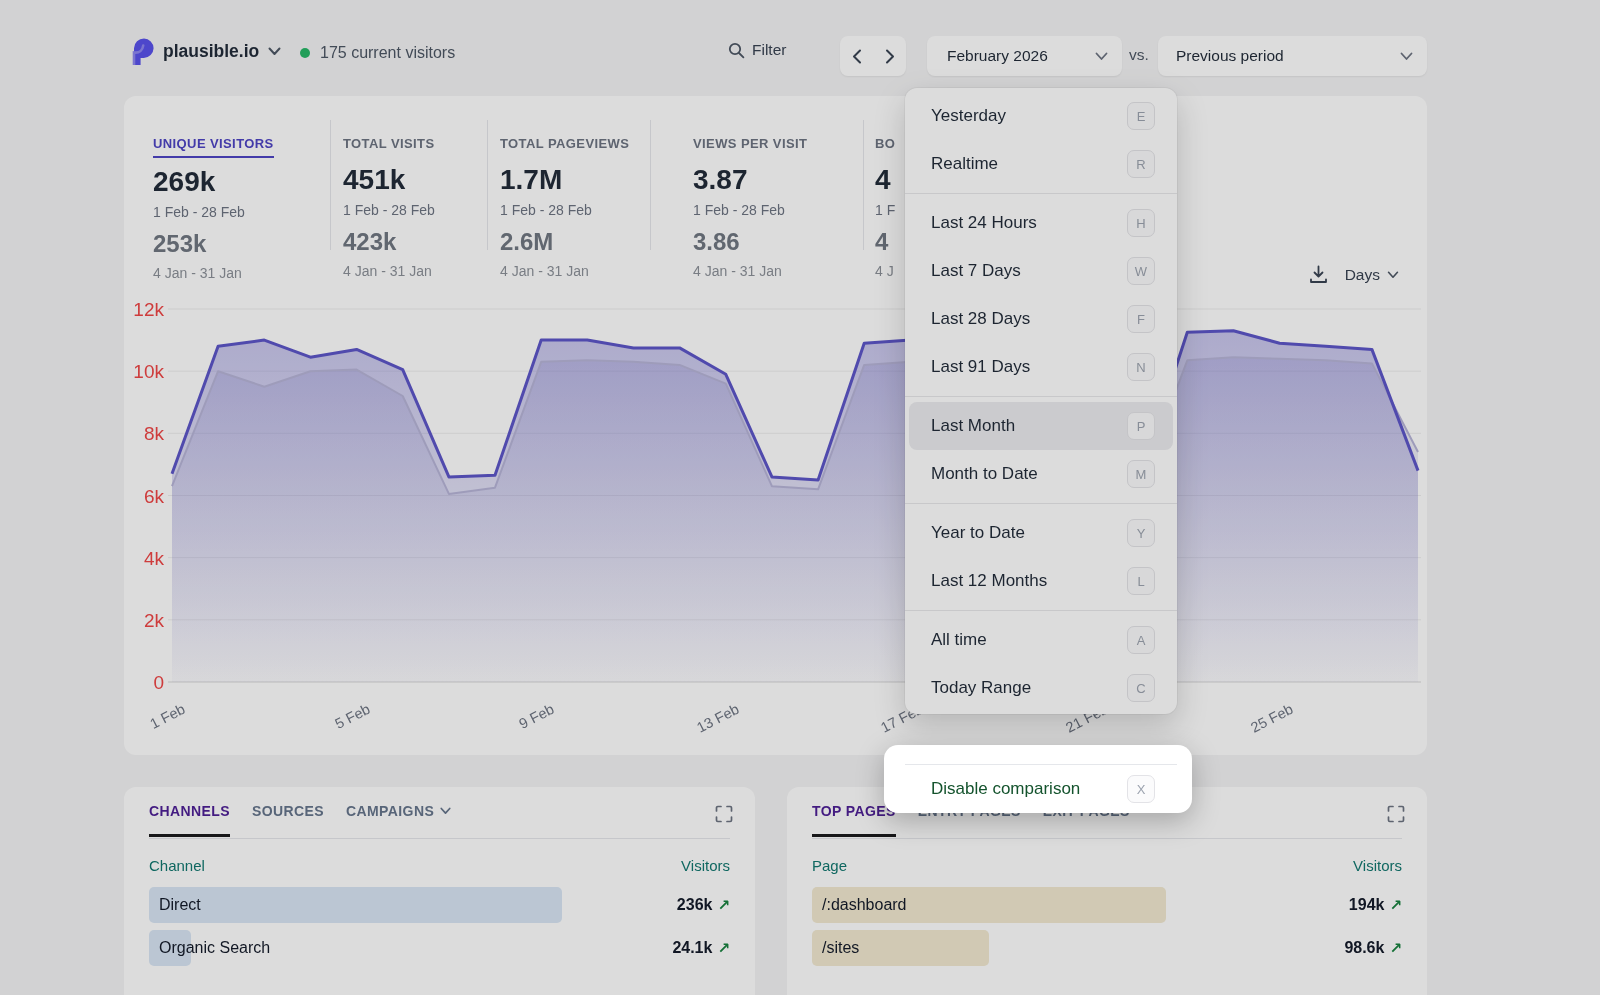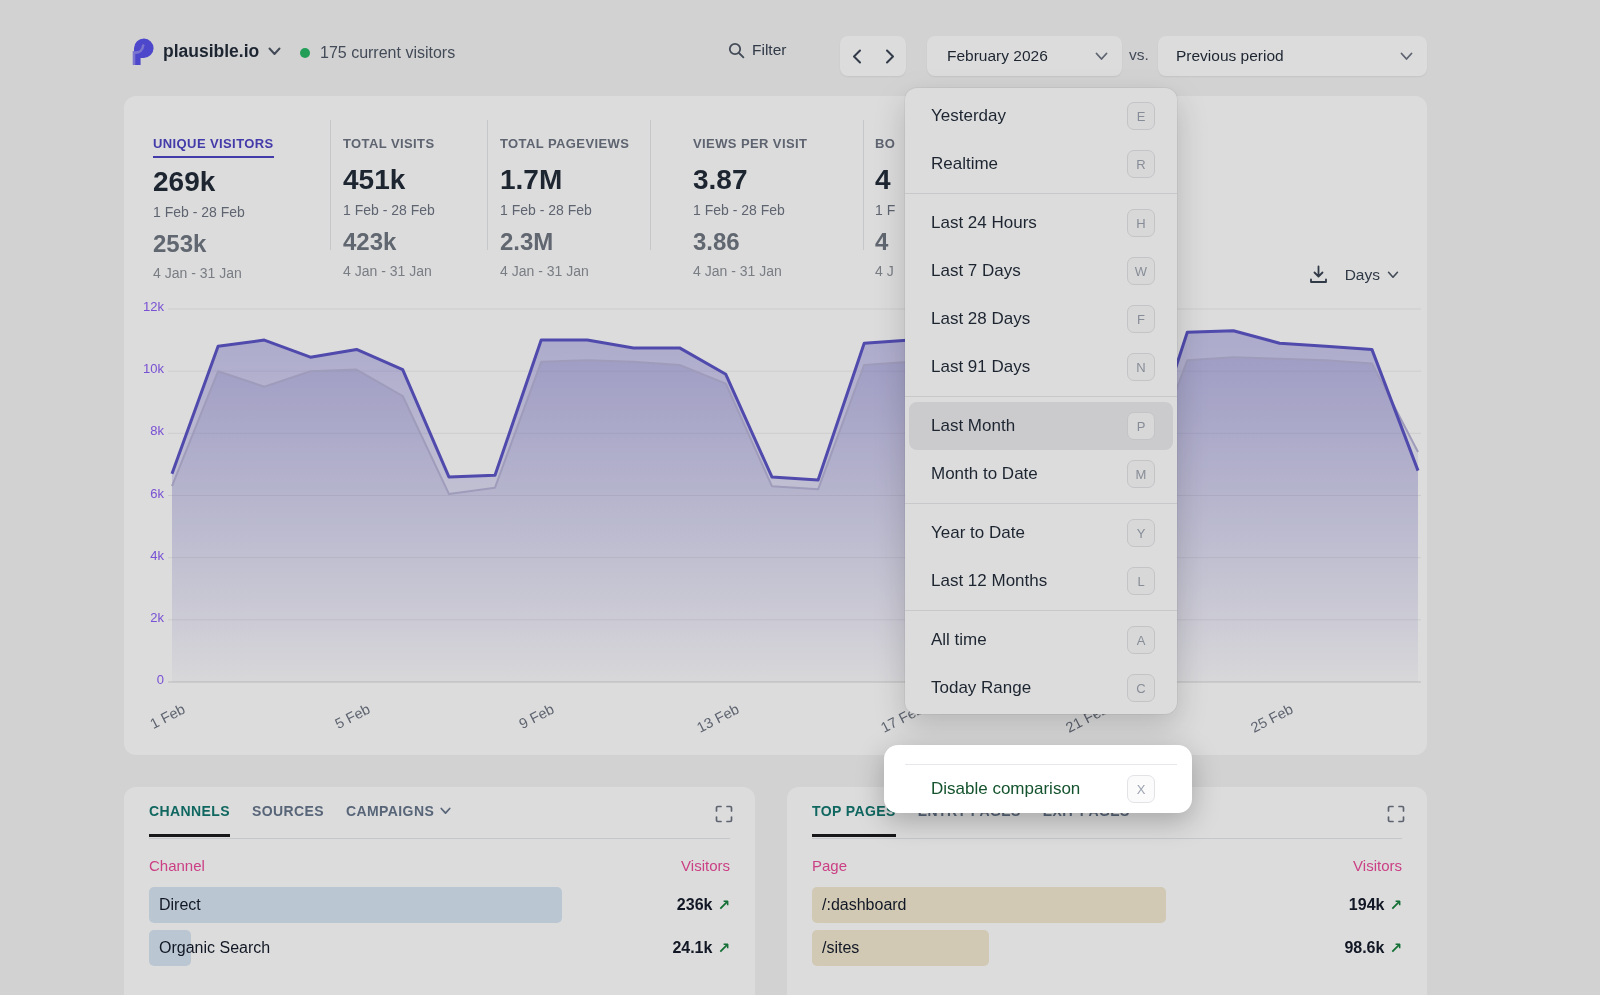--- a/index.html
+++ b/index.html
@@ -32,21 +32,21 @@
   .stat-label{display:inline-block;font-size:13px;font-weight:700;letter-spacing:.4px;color:#6b7280;padding-bottom:5px;white-space:nowrap;}
   .stat.active .stat-label{color:#4c42c4;border-bottom:2px solid #4c42c4;}
   .stat-value{font-size:28px;font-weight:700;color:#1f2937;margin-top:8px;white-space:nowrap;}
   .stat-period{font-size:14px;color:#6b7280;margin-top:6px;white-space:nowrap;}
   .stat-prev{font-size:24px;font-weight:700;color:#6f7680;margin-top:10px;white-space:nowrap;}
   .stat-prevperiod{font-size:14px;color:#8b9098;margin-top:7px;white-space:nowrap;}
   .stat-divider{position:absolute;top:24px;height:130px;width:1px;background:#e5e7eb;}
   #interval-ctl{position:absolute;top:168px;right:28px;display:flex;align-items:center;gap:16px;}
   #days-dd{display:flex;align-items:center;gap:7px;cursor:pointer;}
   #days-dd .lbl{font-size:15.5px;color:#374151;}
-  .ylab{position:absolute;left:2px;width:38px;text-align:right;font-size:13px;color:#8b5cf6;}
+  .ylab{position:absolute;left:2px;width:38px;text-align:right;font-size:19px;color:#ef4444;}
   .xlab{position:absolute;width:72px;text-align:right;font-size:14.5px;color:#6b7280;transform:rotate(-27deg);transform-origin:100% 50%;white-space:nowrap;}
   #chart-svg{position:absolute;left:0;top:0;pointer-events:none;}
 
   
   #menu{position:absolute;left:905px;top:88px;width:272px;background:#fff;border-radius:12px;box-shadow:0 12px 32px rgba(0,0,0,.18),0 0 0 1px rgba(0,0,0,.04);z-index:20;padding-top:4px;padding-bottom:2px;}
   .menu-item{height:48px;display:flex;align-items:center;padding-left:26px;padding-right:22px;font-size:17px;color:#1f2937;cursor:pointer;}
   .menu-item.hl{background:#ececef;border-radius:8px;margin:0 4px;padding-left:22px;padding-right:18px;}
   .menu-div{height:1px;background:#e8e8ea;margin:5px 0;}
   .key-badge{margin-left:auto;width:26px;height:26px;border:1px solid #e3e3e7;border-radius:7px;background:#fbfbfc;color:#9ca3af;font-size:13px;display:flex;align-items:center;justify-content:center;}
 
@@ -57,23 +57,23 @@
   #spotlight .sp-row{position:absolute;left:0;right:0;top:20px;bottom:0;display:flex;align-items:center;cursor:pointer;}
   #spotlight .sp-label{margin-left:47px;font-size:17px;font-weight:500;color:#14532d;}
   #spotlight .key-badge{margin-right:37px;}
 
   
   .panel{position:absolute;top:787px;background:#fff;border-radius:12px;height:252px;}
   #left-panel{left:124px;width:631px;}
   #right-panel{left:787px;width:640px;}
   .tabs-row{position:absolute;left:25px;top:16px;display:flex;gap:22px;align-items:flex-start;}
   .tab{font-size:14px;font-weight:700;letter-spacing:.4px;color:#64748b;padding-bottom:15px;cursor:pointer;display:flex;align-items:center;gap:6px;white-space:nowrap;}
-  .tab.active{color:#0f766e;border-bottom:3px solid #18181b;justify-content:flex-end;}
+  .tab.active{color:#4c1d95;border-bottom:3px solid #18181b;justify-content:flex-end;}
   .panel-divider{position:absolute;left:25px;right:25px;top:51px;height:1px;background:#e5e7eb;}
-  .cols{position:absolute;left:25px;right:25px;top:70px;display:flex;justify-content:space-between;font-size:15px;color:#ec4899;}
+  .cols{position:absolute;left:25px;right:25px;top:70px;display:flex;justify-content:space-between;font-size:15px;color:#0f766e;}
   .rows{position:absolute;left:25px;right:25px;top:100px;}
   .brow{position:relative;height:36px;margin-bottom:7px;}
   .brow .bar{position:absolute;left:0;top:0;bottom:0;border-radius:5px;}
   .brow .rlabel{position:absolute;left:10px;top:0;bottom:0;display:flex;align-items:center;font-size:16px;color:#111827;text-align:center;}
   .brow .rval{position:absolute;right:0;top:0;bottom:0;display:flex;align-items:center;gap:5px;font-size:16px;font-weight:600;color:#111827;}
   .up-arrow{font-size:15px;font-weight:700;}
   .expand-btn{position:absolute;top:18px;right:22px;cursor:pointer;}
 </style>
 </head>
 <body>
@@ -132,21 +132,21 @@
       <svg class="chev" width="13" height="9" viewBox="0 0 13 9">
           <polyline points="1.5,1.5 6.5,7 11.5,1.5" fill="none" stroke="#6b7280" stroke-width="1.8" stroke-linecap="round" stroke-linejoin="round"></polyline>
         </svg>
     </div>
   </div>
 
   <div id="main-card">
     <div id="stats-row">
         <div class="stat active" style="left: 29px; top: 22px;"><span class="stat-label">UNIQUE VISITORS</span><div class="stat-value">269k</div><div class="stat-period">1 Feb - 28 Feb</div><div class="stat-prev">253k</div><div class="stat-prevperiod">4 Jan - 31 Jan</div></div>
         <div class="stat" style="left: 219px; top: 22px;"><span class="stat-label">TOTAL VISITS</span><div class="stat-value">451k</div><div class="stat-period">1 Feb - 28 Feb</div><div class="stat-prev">423k</div><div class="stat-prevperiod">4 Jan - 31 Jan</div></div>
-        <div class="stat" style="left: 376px; top: 22px;"><span class="stat-label">TOTAL PAGEVIEWS</span><div class="stat-value">1.7M</div><div class="stat-period">1 Feb - 28 Feb</div><div class="stat-prev">2.3M</div><div class="stat-prevperiod">4 Jan - 31 Jan</div></div>
+        <div class="stat" style="left: 376px; top: 22px;"><span class="stat-label">TOTAL PAGEVIEWS</span><div class="stat-value">1.7M</div><div class="stat-period">1 Feb - 28 Feb</div><div class="stat-prev">2.6M</div><div class="stat-prevperiod">4 Jan - 31 Jan</div></div>
         <div class="stat" style="left: 569px; top: 22px;"><span class="stat-label">VIEWS PER VISIT</span><div class="stat-value">3.87</div><div class="stat-period">1 Feb - 28 Feb</div><div class="stat-prev">3.86</div><div class="stat-prevperiod">4 Jan - 31 Jan</div></div>
         <div class="stat" style="left: 751px; top: 22px;"><span class="stat-label">BO</span><div class="stat-value">4</div><div class="stat-period">1 F</div><div class="stat-prev">4</div><div class="stat-prevperiod">4 J</div></div>
         <div class="stat-divider" style="left: 206px;"></div>
         <div class="stat-divider" style="left: 363px;"></div>
         <div class="stat-divider" style="left: 526px;"></div>
         <div class="stat-divider" style="left: 739px;"></div>
       </div>
 
     <div id="interval-ctl">
       <svg width="21" height="21" viewBox="0 0 21 21">

